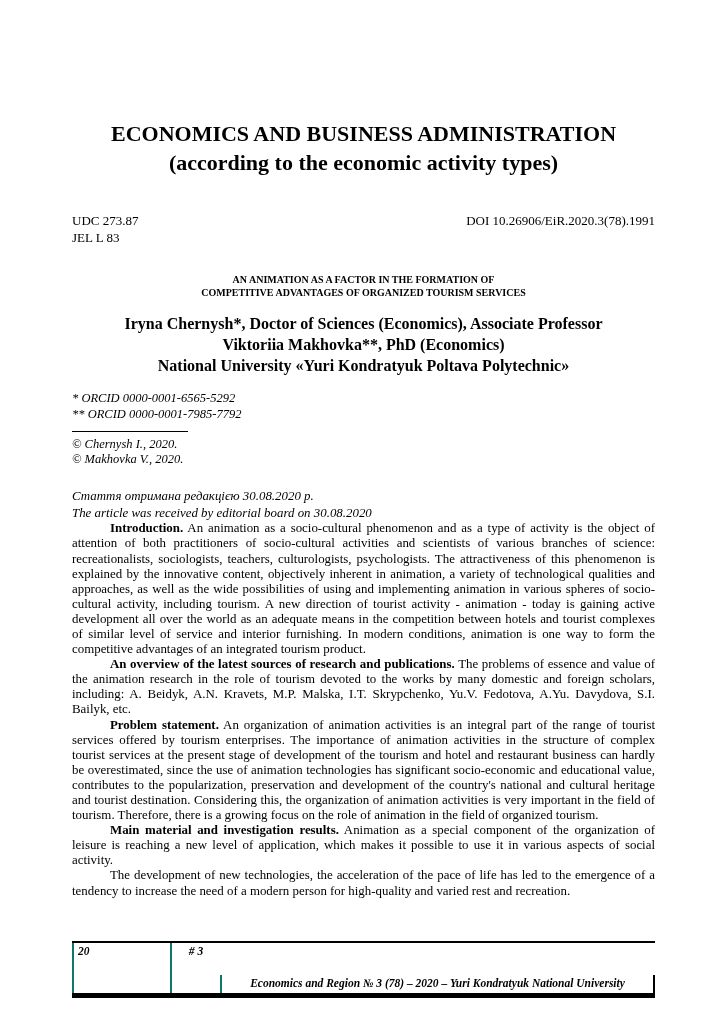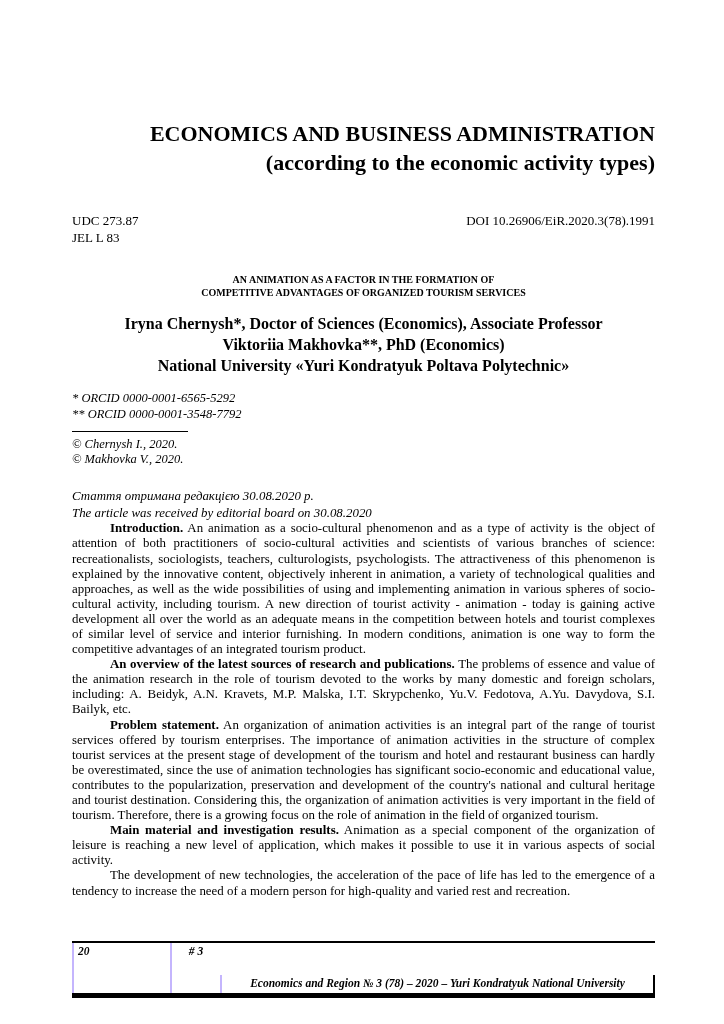--- a/index.html
+++ b/index.html
@@ -14,21 +14,21 @@
     overflow: hidden;
   }
   .page {
     position: absolute;
     left: 72px;
     top: 0;
     width: 583px;
   }
   .journal-title {
     margin-top: 120px;
-    text-align: right;
+    text-align: center;
     font-weight: bold;
     font-size: 22px;
     line-height: 1.3;
   }
   .meta-block { margin-top: 36px; font-size: 13px; line-height: 1.3; }
   .meta-row { display: flex; justify-content: space-between; }
   .article-title {
     margin-top: 26px;
     text-align: center;
     font-weight: bold;
@@ -65,21 +65,21 @@
     width: 583px;
     display: flex;
     align-items: stretch;
     border-top: 2px solid #000;
     border-bottom: 5px solid #000;
     font-weight: bold;
     font-style: italic;
     font-size: 11.5px;
     line-height: 1.3;
   }
-  .page-footer .cell { border-left: 2px solid #c4b5fd; padding: 1px 4px 2px; }
+  .page-footer .cell { border-left: 2px solid #0f766e; padding: 1px 4px 2px; }
   .page-footer .cell:last-child { border-right: 2px solid #000; }
   .footer-page { width: 98px; padding-left: 12px; }
   .footer-issue { width: 50px; text-align: center; }
   .footer-journal { flex: 1; text-align: center; margin-top: 32px; }
 </style>
 </head>
 <body>
 
 <div class="page">
 
@@ -102,21 +102,21 @@
   </div>
 
   <div class="authors">
     <div>Iryna Chernysh*, Doctor of Sciences (Economics), Associate Professor</div>
     <div>Viktoriia Makhovka**, PhD (Economics)</div>
     <div>National University «Yuri Kondratyuk Poltava Polytechnic»</div>
   </div>
 
   <div class="orcid-block">
     <div>* ORCID 0000-0001-6565-5292</div>
-    <div>** ORCID 0000-0001-3548-7792</div>
+    <div>** ORCID 0000-0001-7985-7792</div>
   </div>
 
   <div class="separator-line"></div>
 
   <div class="copyright-block">
     <div>© Chernysh I., 2020.</div>
     <div>© Makhovka V., 2020.</div>
   </div>
 
   <div class="received-block">

